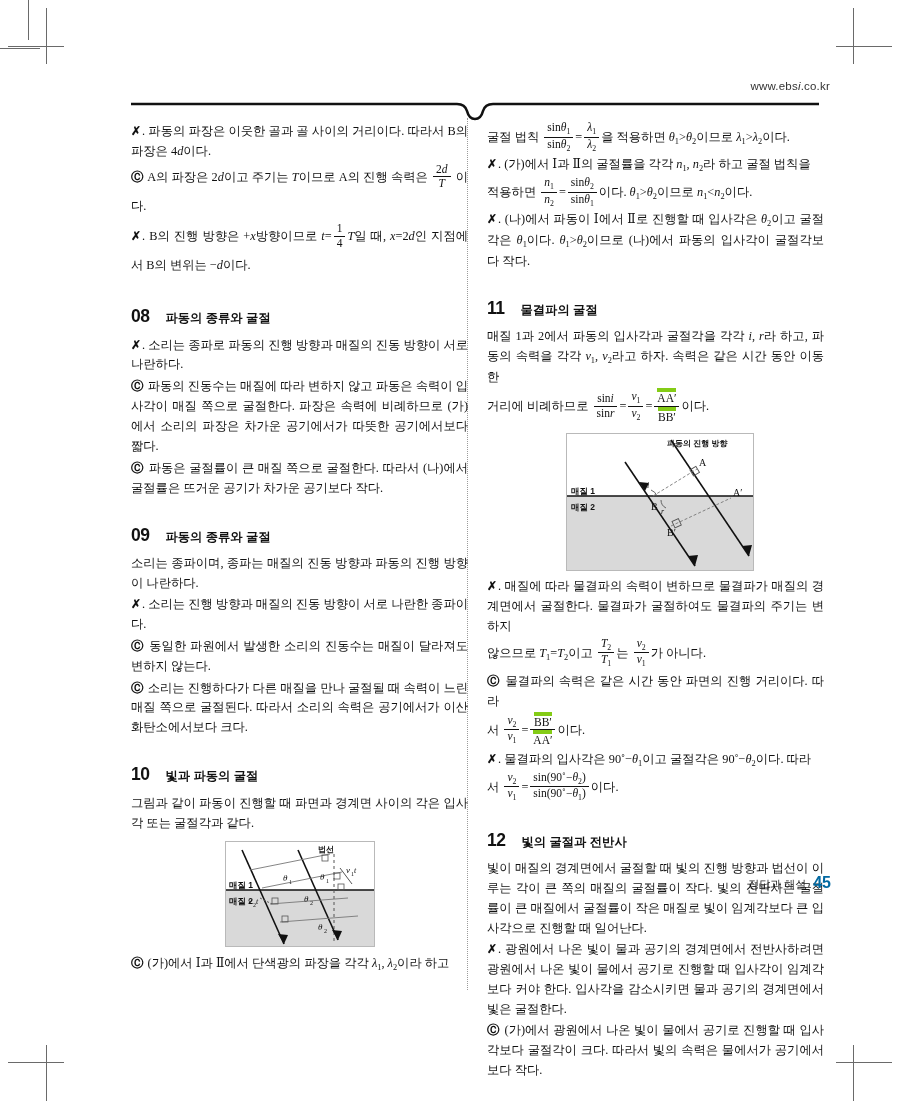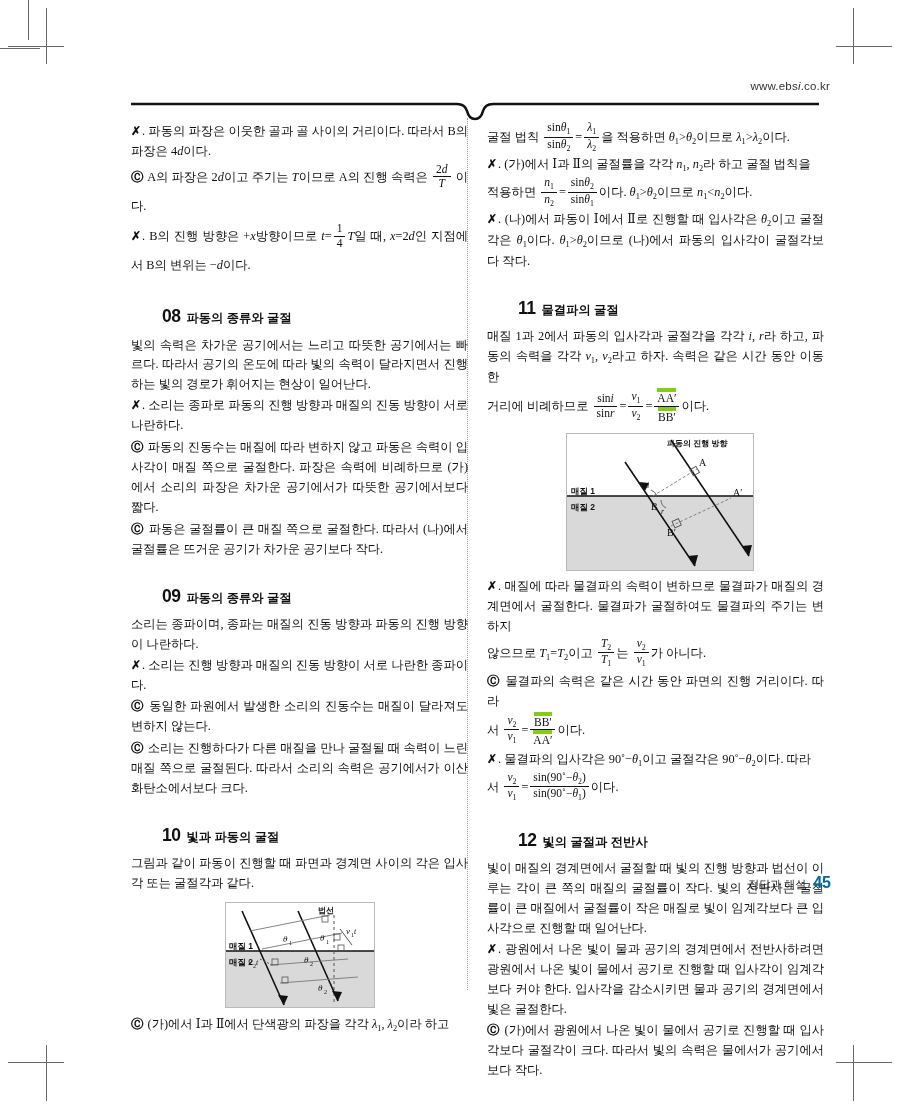--- a/index.html
+++ b/index.html
@@ -113,22 +113,21 @@
     margin-right: 1px;
   }
   .mark-o  { font-size: 12.5px; }
 
   
   .sec-head {
     margin-top: 22px;
     margin-bottom: 5px;
     display: flex;
     align-items: baseline;
-    gap: 6px;
-    margin-left: 31px;
+    gap: 16px;
   }
   .sec-num {
     font-family: "Liberation Sans", sans-serif;
     font-weight: bold;
     font-size: 17.5px;
     letter-spacing: -0.5px;
     color: #111;
   }
   .sec-title {
     font-family: "Liberation Sans", sans-serif;
@@ -233,21 +232,20 @@
 
     <p class="para eqline">
       <span class="mark">✗</span>.
       B의 진행 방향은 +<span class="mi">x</span>방향이므로 <span class="mi">t</span>=<span class="frac"><span class="num">1</span><span class="den">4</span></span><span class="mi">T</span>일 때, <span class="mi">x</span>=2<span class="mi">d</span>인 지점에서 B의 변위는 −<span class="mi">d</span>이다.
     </p>
 
     <div class="sec-head">
       <span class="sec-num">08</span>
       <span class="sec-title">파동의 종류와 굴절</span>
     </div>
-    <p class="para">빛의 속력은 차가운 공기에서는 느리고 따뜻한 공기에서는 빠르다. 따라서 공기의 온도에 따라 빛의 속력이 달라지면서 진행하는 빛의 경로가 휘어지는 현상이 일어난다.</p>
     <p class="para">
       <span class="mark">✗</span>.
       <span>소리는 종파로 파동의 진행 방향과 매질의 진동 방향이 서로 나란하다.</span>
     </p>
     <p class="para">
       <span class="mark mark-o">Ⓒ</span>
       <span>파동의 진동수는 매질에 따라 변하지 않고 파동은 속력이 입사각이 매질 쪽으로 굴절한다. 파장은 속력에 비례하므로 (가)에서 소리의 파장은 차가운 공기에서가 따뜻한 공기에서보다 짧다.</span>
     </p>
     <p class="para">
       <span class="mark mark-o">Ⓒ</span>

